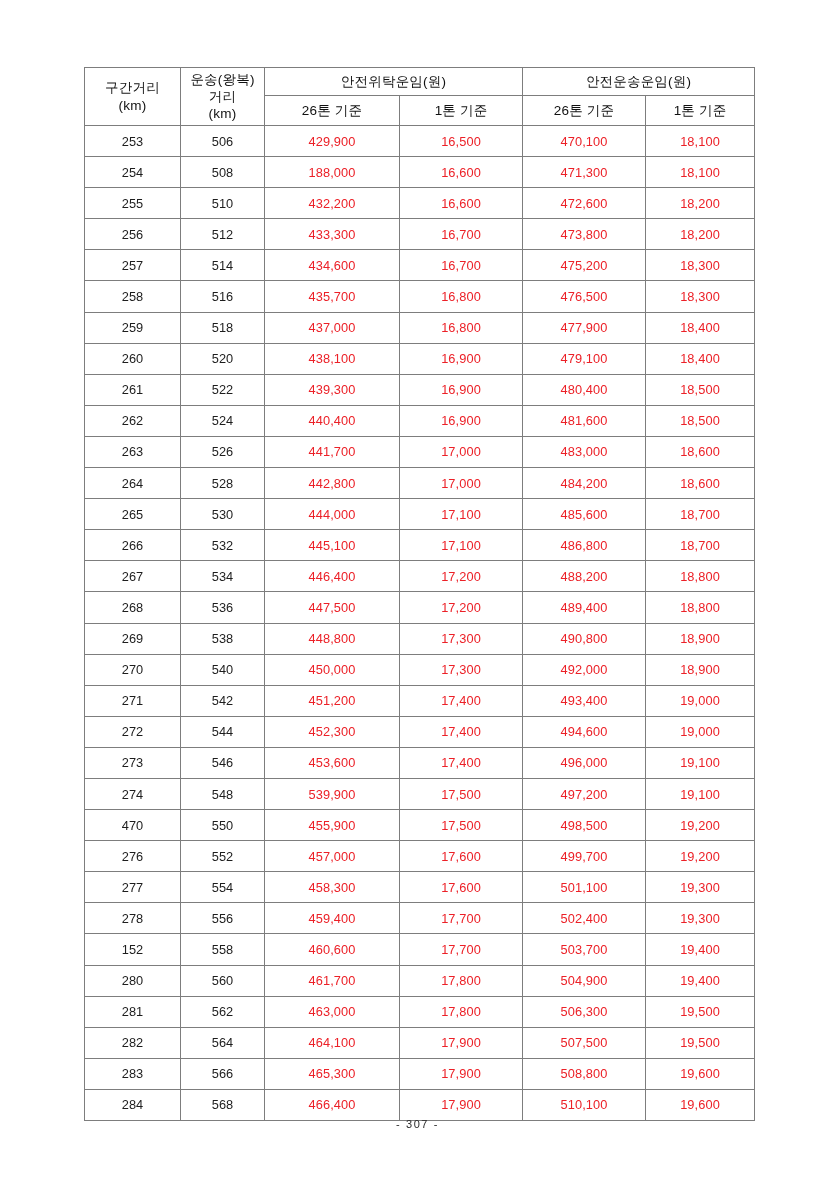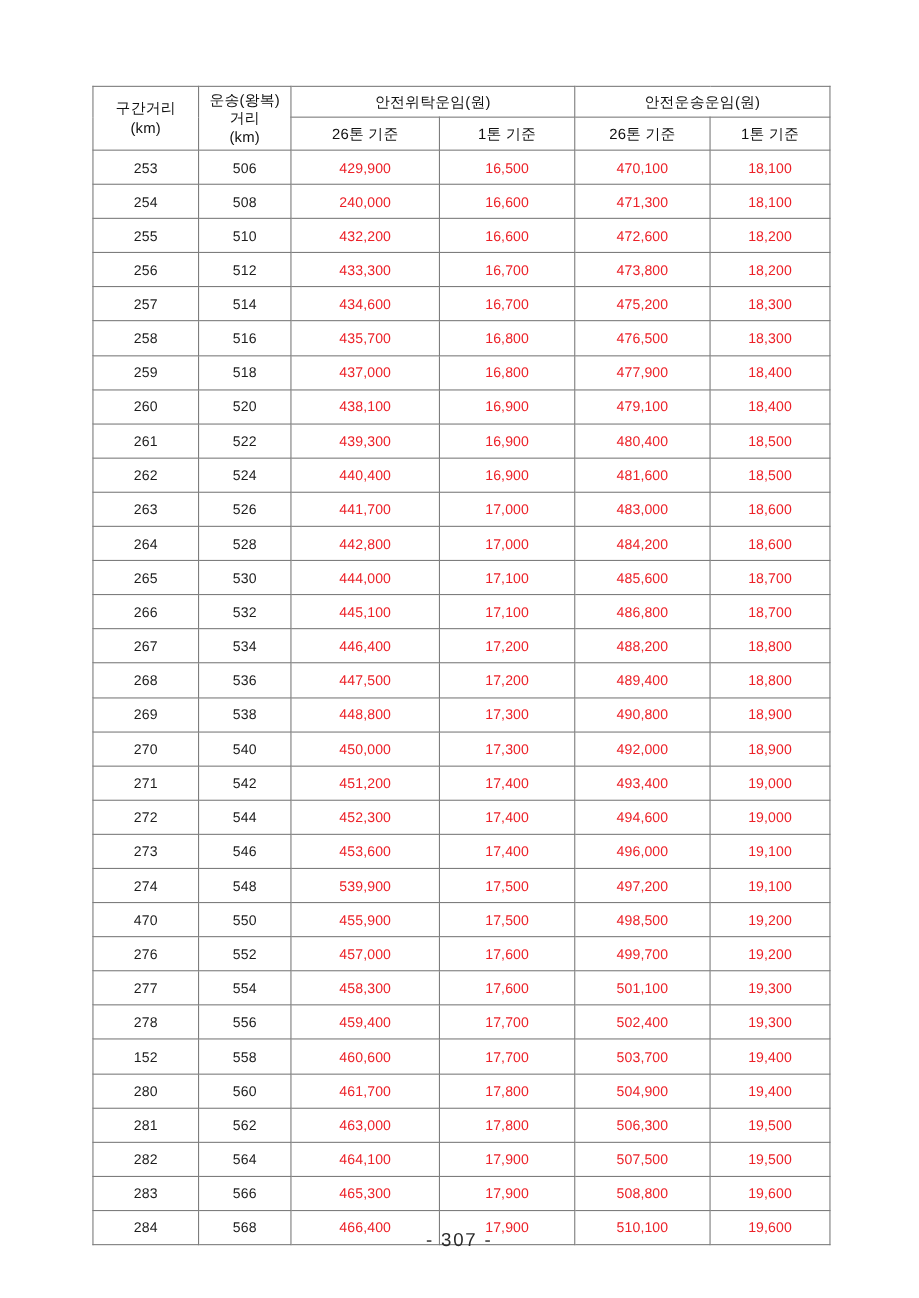--- a/index.html
+++ b/index.html
@@ -22,21 +22,21 @@
     left: 0;
     top: 0;
     width: 835px;
     height: 1180px;
     box-sizing: border-box;
   }
 
   .table-wrap {
     position: absolute;
     left: 84px;
-    top: 78px;
+    top: 67px;
     width: 670px;
   }
 
   table.rate-table {
     border-collapse: collapse;
     width: 670px;
     table-layout: fixed;
   }
 
   table.rate-table col.c-dist    { width: 96px; }
@@ -83,21 +83,21 @@
   td.money {
     color: #ec2027;
   }
 
   .page-number {
     position: absolute;
     left: 0;
     top: 1118px;
     width: 835px;
     text-align: center;
-    font-size: 17px;
+    font-size: 11px;
     color: #2b2b2b;
     letter-spacing: 1.6px;
   }
 </style>
 </head>
 <body>
 
 <div class="page">
 
   <div class="table-wrap">
@@ -136,21 +136,21 @@
             <td class="num-dist">253</td>
             <td class="num-round">506</td>
             <td class="money">429,900</td>
             <td class="money">16,500</td>
             <td class="money">470,100</td>
             <td class="money">18,100</td>
           </tr>
           <tr>
             <td class="num-dist">254</td>
             <td class="num-round">508</td>
-            <td class="money">240,000</td>
+            <td class="money">188,000</td>
             <td class="money">16,600</td>
             <td class="money">471,300</td>
             <td class="money">18,100</td>
           </tr>
           <tr>
             <td class="num-dist">255</td>
             <td class="num-round">510</td>
             <td class="money">432,200</td>
             <td class="money">16,600</td>
             <td class="money">472,600</td>

